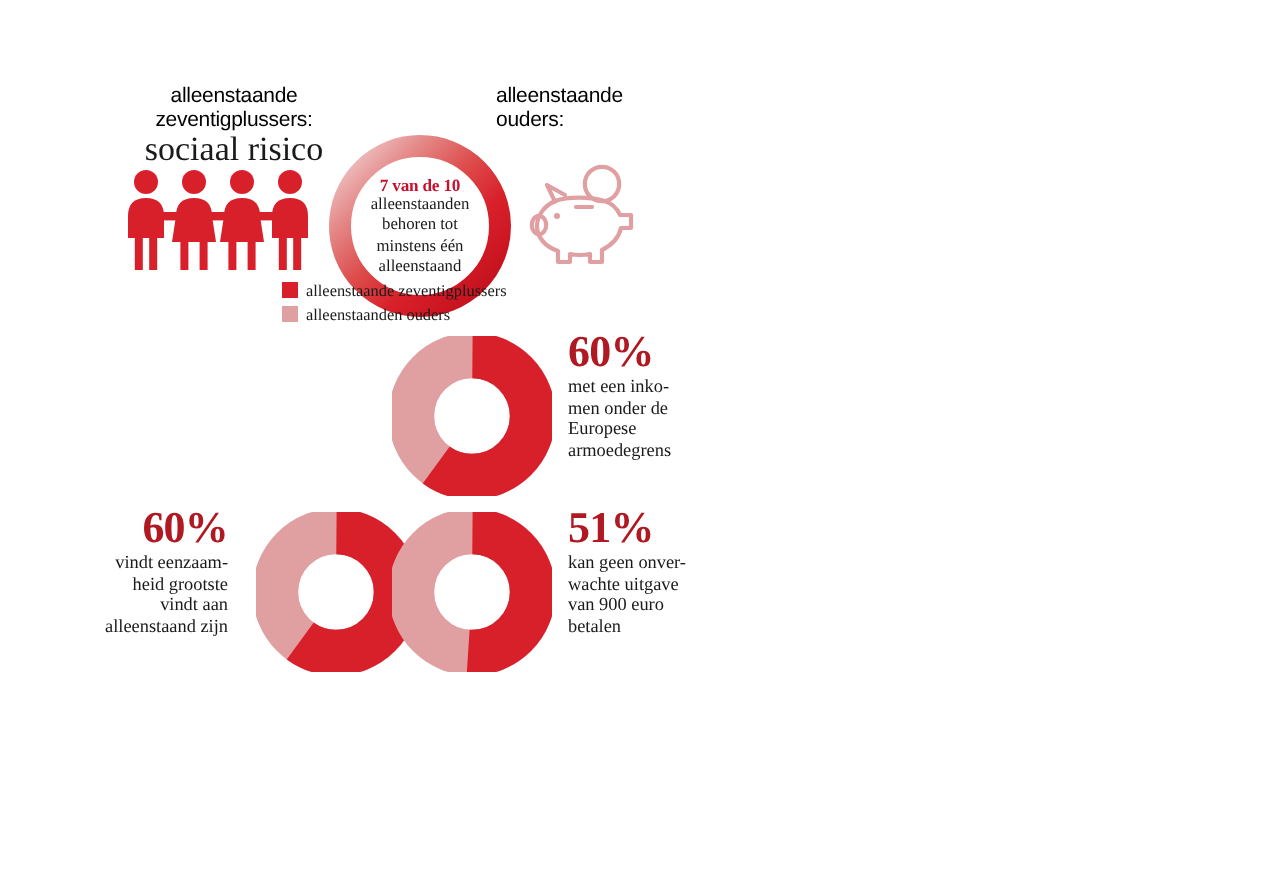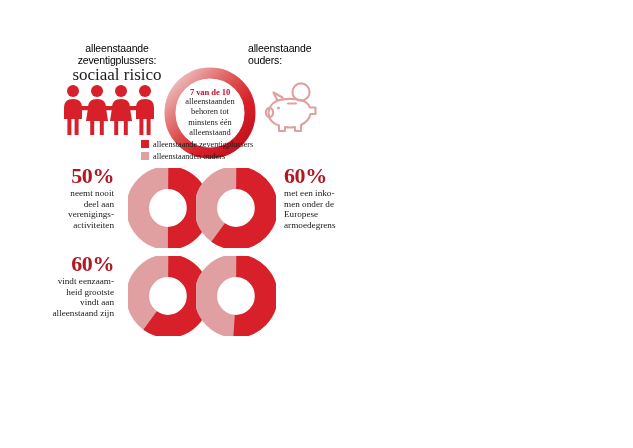--- a/index.html
+++ b/index.html
@@ -103,20 +103,21 @@
 
   
   .legend {
     position: absolute;
     left: 141px;
     top: 140px;
     width: 200px;
   }
   .legend-row {
     display: flex;
+    align-items: center;
     height: 10px;
     margin-bottom: 2px;
   }
   .legend-swatch {
     width: 8px;
     height: 8px;
     flex: 0 0 8px;
     margin-right: 4px;
   }
   .legend-label {
@@ -271,37 +272,20 @@
     <div class="legend-row">
       <span class="legend-swatch" style="background:#D8202A"></span>
       <span class="legend-label">alleenstaande zeventigplussers</span>
     </div>
     <div class="legend-row">
       <span class="legend-swatch" style="background:#E0A0A2"></span>
       <span class="legend-label">alleenstaanden ouders</span>
     </div>
   </div>
 
-  <div class="stat side-right" id="stat-0">
-    <div class="caption">
-      <div class="pct">50%</div>
-      <div class="desc">
-        <span>neemt nooit</span><br>
-        <span>deel aan</span><br>
-        <span>verenigings-</span><br>
-        <span>activiteiten</span>
-      </div>
-    </div>
-    <div class="donut">
-      <svg viewBox="0 0 42 42" width="80" height="80" xmlns="http://www.w3.org/2000/svg">
-        <circle cx="21" cy="21" r="15.91549431" fill="none" stroke="#E0A0A2" stroke-width="12"></circle>
-        <circle class="donut-arc" cx="21" cy="21" r="15.91549431" fill="none" stroke="#D8202A" stroke-width="12" stroke-dasharray="50 50" stroke-dashoffset="25"></circle>
-      </svg>
-    </div>
-  </div>
 
   <div class="stat side-left" id="stat-1">
     <div class="donut">
       <svg viewBox="0 0 42 42" width="80" height="80" xmlns="http://www.w3.org/2000/svg">
         <circle cx="21" cy="21" r="15.91549431" fill="none" stroke="#E0A0A2" stroke-width="12"></circle>
         <circle class="donut-arc" cx="21" cy="21" r="15.91549431" fill="none" stroke="#D8202A" stroke-width="12" stroke-dasharray="60 40" stroke-dashoffset="25"></circle>
       </svg>
     </div>
     <div class="caption">
       <div class="pct">60%</div>
@@ -332,15 +316,24 @@
     </div>
   </div>
 
   <div class="stat side-left" id="stat-3">
     <div class="donut">
       <svg viewBox="0 0 42 42" width="80" height="80" xmlns="http://www.w3.org/2000/svg">
         <circle cx="21" cy="21" r="15.91549431" fill="none" stroke="#E0A0A2" stroke-width="12"></circle>
         <circle class="donut-arc" cx="21" cy="21" r="15.91549431" fill="none" stroke="#D8202A" stroke-width="12" stroke-dasharray="51 49" stroke-dashoffset="25"></circle>
       </svg>
     </div>
+    <div class="caption">
+      <div class="pct">51%</div>
+      <div class="desc">
+        <span>kan geen onver-</span><br>
+        <span>wachte uitgave</span><br>
+        <span>van 900 euro</span><br>
+        <span>betalen</span>
+      </div>
+    </div>
   </div>
 
 </div>
 
 </body></html>

